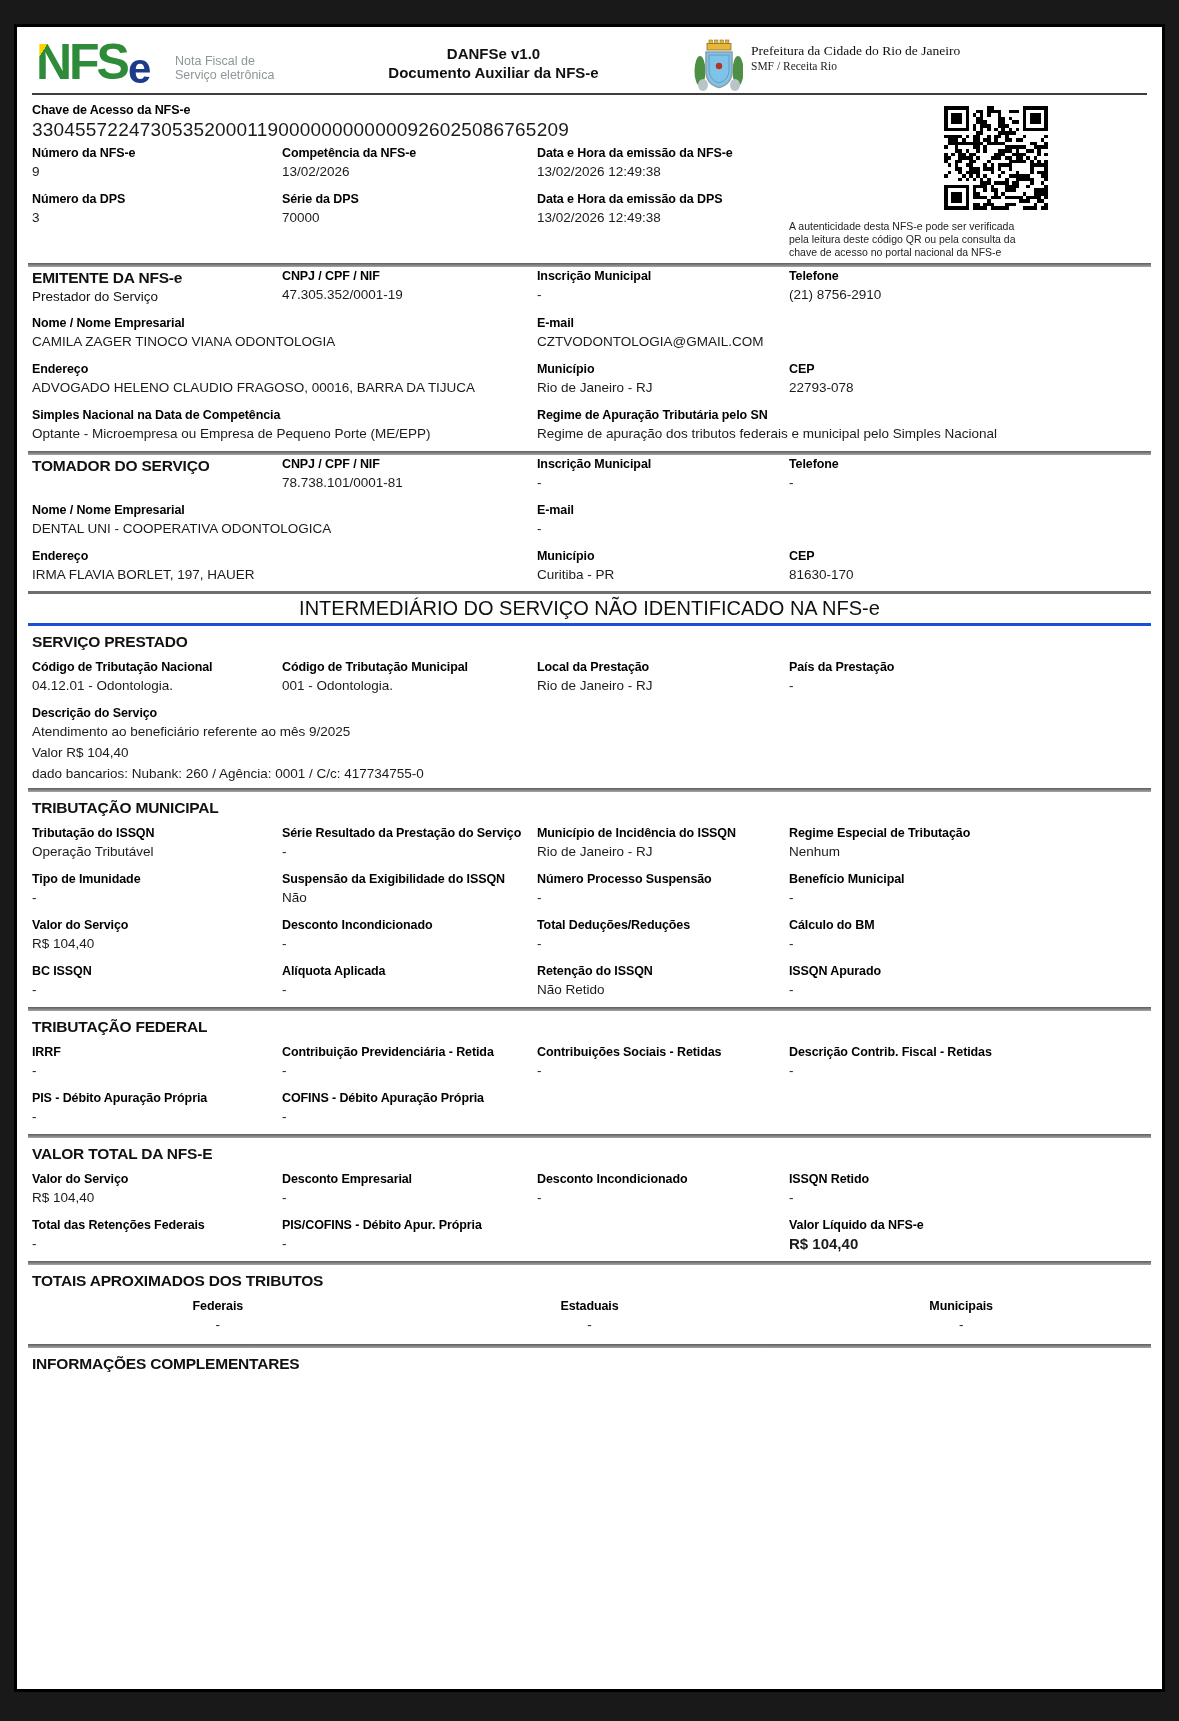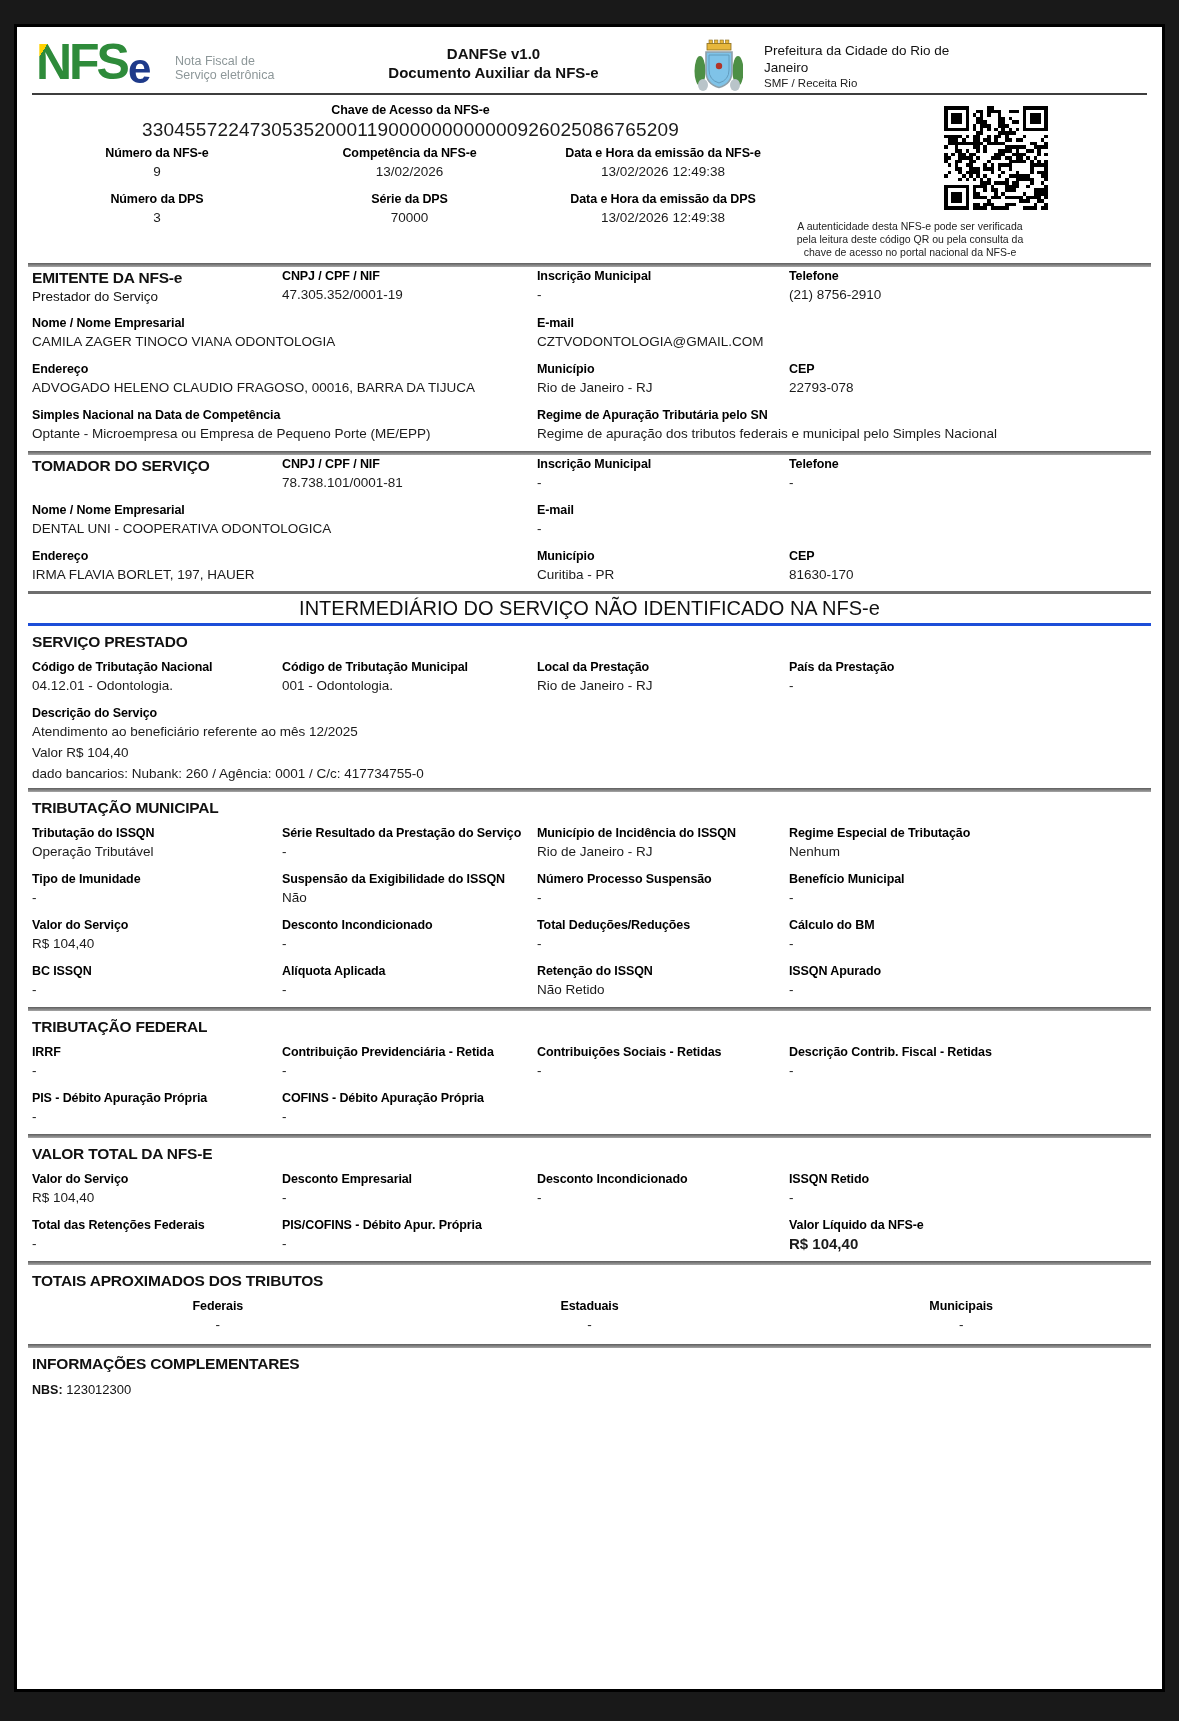--- a/index.html
+++ b/index.html
@@ -10,38 +10,38 @@
     position: absolute; left: 14px; top: 24px;
     width: 1151px; height: 1668px;
     background: #fff; border: 3px solid #000;
     padding: 0 15px; color: #111;
   }
   
   .doc-header { display: flex; align-items: flex-start; padding: 9px 4px 4px; height: 66px; }
   .logo { display: flex; align-items: flex-end; gap: 7px; width: 258px; }
   .logo-tagline { color: #8d9799; font-size: 12.5px; line-height: 14px; padding-bottom: 6px; }
   .doc-title { flex: 1; text-align: center; font-weight: bold; font-size: 15px; line-height: 19px; padding-top: 8px; }
-  .issuer { display: flex; gap: 21px; width: 450px; padding-top: 2px; }
+  .issuer { display: flex; gap: 8px; width: 450px; padding-top: 2px; font-family: Liberation Serif, serif; }
   .issuer-text { padding-top: 4px; }
   .issuer-name { font-size: 13.5px; line-height: 17px; width: 220px; }
   .issuer-dept { font-size: 11.5px; color: #222; margin-top: 1px; }
   .header-rule { height: 2px; background: #3d3d3d; }
   
   .l { font-weight: bold; font-size: 12.5px; line-height: 15px; color: #000; letter-spacing: -0.1px; }
   .v { font-size: 13.5px; line-height: 17px; color: #1b1b1b; margin-top: 2px; }
   .v.big { font-weight: bold; font-size: 15px; }
   .f { margin-bottom: 5px; }
   .g  { display: grid; grid-template-columns: 250px 255px 252px 1fr; margin-bottom: 7px; }
   .g3 { display: grid; grid-template-columns: 250px 255px 1fr; margin-bottom: 7px; }
   .s2 { grid-column: span 2; }
   h2 { font-size: 15.5px; line-height: 18px; letter-spacing: -0.2px; margin: 7px 0 9px; }
   .subtitle { font-size: 13.5px; font-weight: normal; margin-top: 2px; }
   .divider { height: 4px; background: linear-gradient(180deg, #5d5d5d, #a6a6a6); margin: 4px -4px 2px; }
   
-  .access { display: grid; grid-template-columns: 757px 1fr; margin-top: 8px; text-align: center; }
+  .access { display: grid; grid-template-columns: 757px 1fr; margin-top: 8px; }
   .chave { margin-bottom: 8px; }
   .chave .v { font-size: 19px; letter-spacing: 0.2px; margin-top: 3px; }
   .qr-box { padding-top: 3px; }
   .qr-svg { display: block; width: 104px; height: 104px; margin-left: 155px; }
   .qr-note { font-size: 10.5px; line-height: 13px; color: #222; width: 242px; margin-top: 10px; }
   
   .inter {
     border-top: 3px solid #6e6e6e; border-bottom: 3px solid #1d4ed8;
     text-align: center; font-size: 20px; padding: 3px 0; margin: 2px -4px 4px;
   }
@@ -692,21 +692,21 @@
           <div class="l">Local da Prestação</div>
           <div class="v">Rio de Janeiro - RJ</div>
         </div>
         <div class="f">
           <div class="l">País da Prestação</div>
           <div class="v">-</div>
         </div>
       </div>
       <div class="f" style="margin-bottom:0">
         <div class="l">Descrição do Serviço</div>
-        <div class="desc-line">Atendimento ao beneficiário referente ao mês 12/2025</div>
+        <div class="desc-line">Atendimento ao beneficiário referente ao mês 9/2025</div>
         <div class="desc-line">Valor R$ 104,40</div>
         <div class="desc-line">dado bancarios: Nubank: 260 / Agência: 0001 / C/c: 417734755-0</div>
       </div>
     </div>
 
     <div class="divider"></div>
 
     <div>
       <h2>TRIBUTAÇÃO MUNICIPAL</h2>
       <div class="g">
@@ -873,20 +873,16 @@
           <div class="l">Municipais</div>
           <div class="v">-</div>
         </div>
       </div>
     </div>
 
     <div class="divider"></div>
 
     <div>
       <h2>INFORMAÇÕES COMPLEMENTARES</h2>
-      <div class="nbs-line">
-        <span class="nl">NBS:</span>
-        <span>123012300</span>
-      </div>
     </div>
 
   </div>
 </div>
 
 </body></html>

